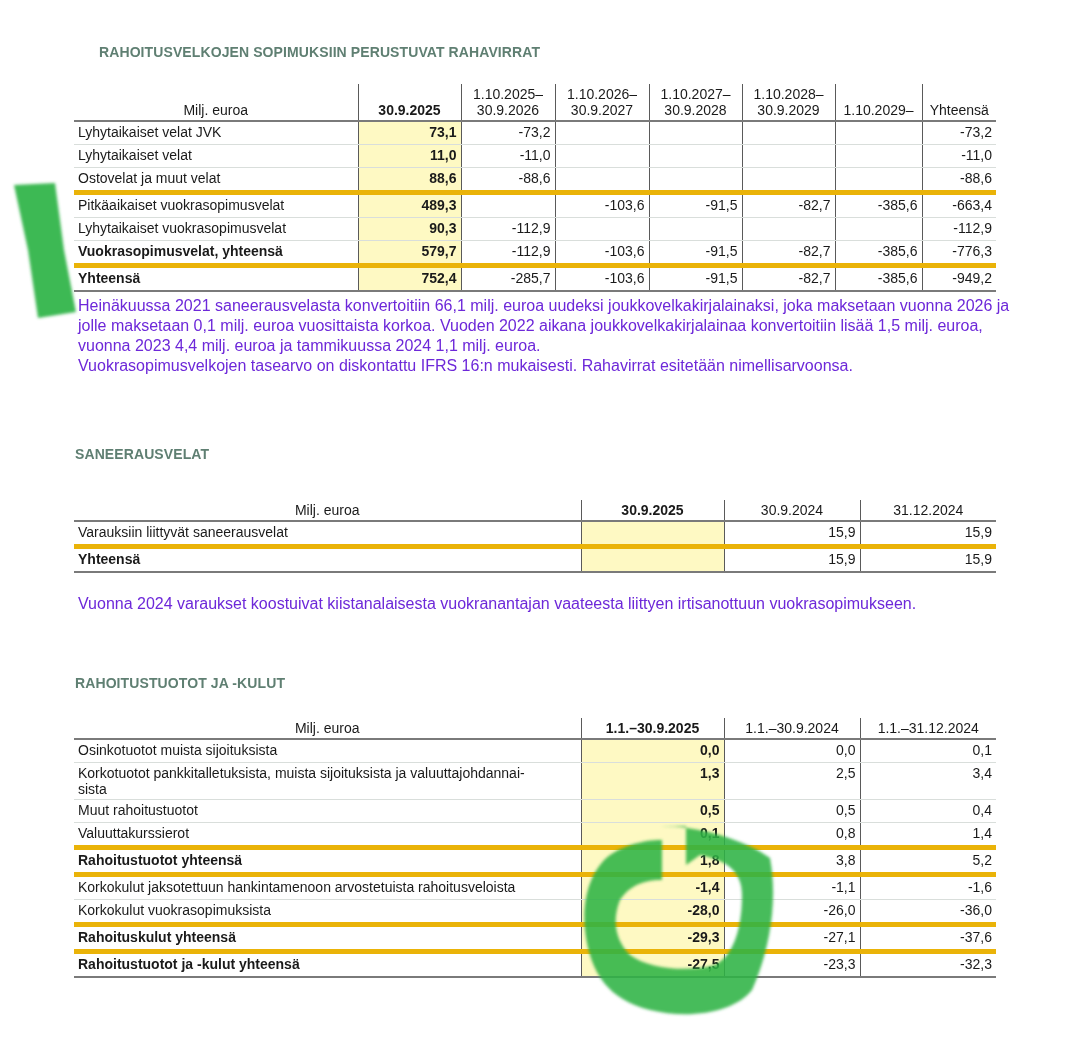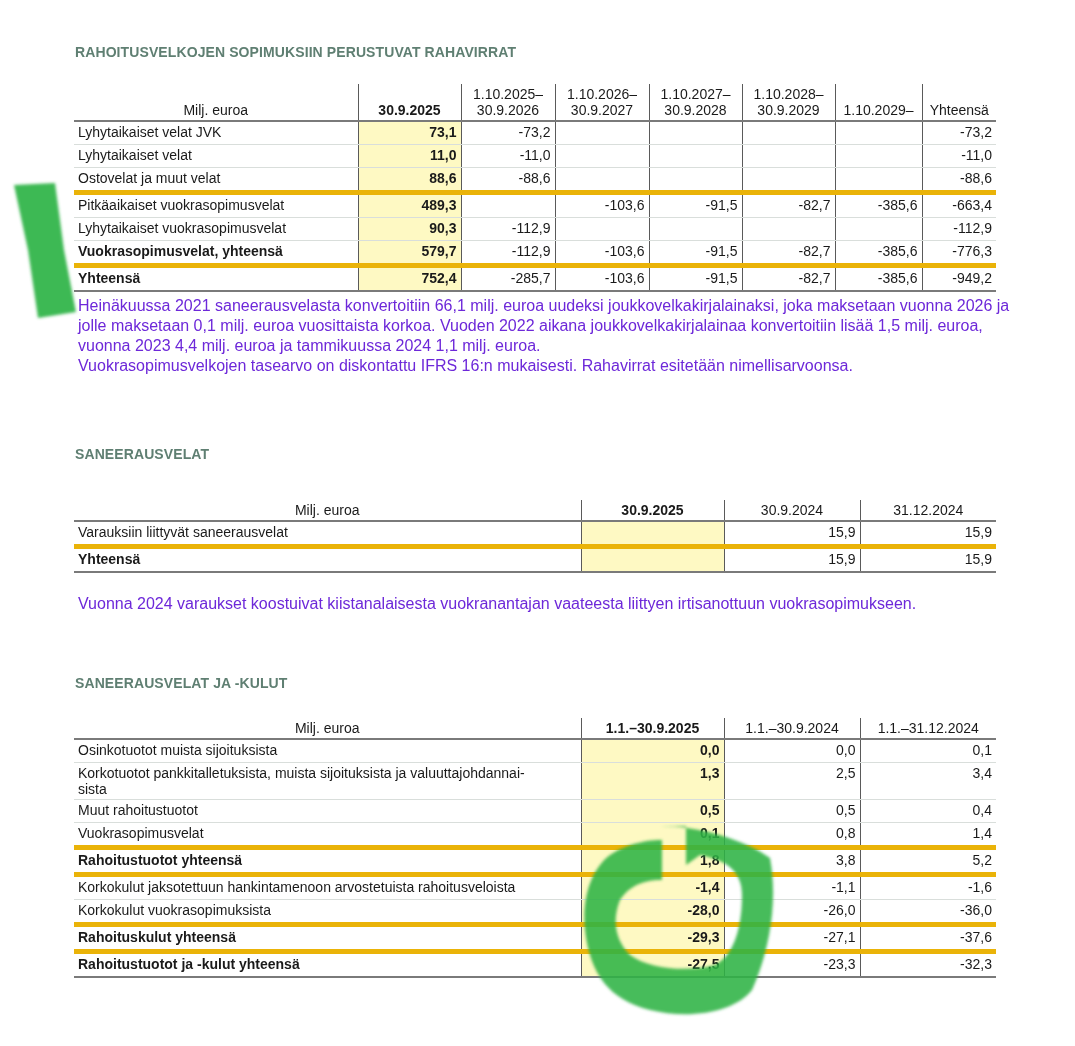--- a/index.html
+++ b/index.html
@@ -33,21 +33,21 @@
   .para {
     position: absolute; left: 78px; font-size: 16px; line-height: 20px; color: #6d28d9;
   }
   .marker {
     position: absolute; pointer-events: none;
   }
 </style>
 </head>
 <body>
 
-<div class="section-title" style="top:44px;">RAHOITUSVELKOJEN SOPIMUKSIIN PERUSTUVAT RAHAVIRRAT</div>
+<div class="section-title" style="top:44px;margin-left:24px;">RAHOITUSVELKOJEN SOPIMUKSIIN PERUSTUVAT RAHAVIRRAT</div>
 
 <table class="fin" style="left:74px; top:84px; width:922px;">
   <colgroup>
     <col style="width:284px">
       <col style="width:103px">
       <col style="width:94px">
       <col style="width:94px">
       <col style="width:93px">
       <col style="width:93px">
       <col style="width:87px">
@@ -170,21 +170,21 @@
     <td class="lbl">Yhteensä</td>
     <td class="vl hl"></td>
     <td class="vl plain">15,9</td>
     <td class="vl plain">15,9</td>
   </tr>
 </tbody>
   </table>
 
 <div class="para" style="top:594px;">Vuonna 2024 varaukset koostuivat kiistanalaisesta vuokranantajan vaateesta liittyen irtisanottuun vuokrasopimukseen.</div>
 
-<div class="section-title" style="top:675px;">SANEERAUSVELAT JA -KULUT</div>
+<div class="section-title" style="top:675px;">RAHOITUSTUOTOT JA -KULUT</div>
 
 <table class="fin" style="left:74px; top:718px; width:922px;">
   <colgroup>
     <col style="width:507px">
       <col style="width:143px">
       <col style="width:136px">
       <col style="width:136px">
   </colgroup>
   <tbody>
       <tr class="head">
@@ -205,21 +205,21 @@
     <td class="vl">2,5</td>
     <td class="vl">3,4</td>
   </tr>
   <tr class="body">
     <td class="lbl">Muut rahoitustuotot</td>
     <td class="vl hl">0,5</td>
     <td class="vl">0,5</td>
     <td class="vl">0,4</td>
   </tr>
   <tr class="body">
-    <td class="lbl">Vuokrasopimusvelat</td>
+    <td class="lbl">Valuuttakurssierot</td>
     <td class="vl hl">0,1</td>
     <td class="vl">0,8</td>
     <td class="vl">1,4</td>
   </tr>
   <tr class="body bold sep">
     <td class="lbl">Rahoitustuotot yhteensä</td>
     <td class="vl hl">1,8</td>
     <td class="vl plain">3,8</td>
     <td class="vl plain">5,2</td>
   </tr>

